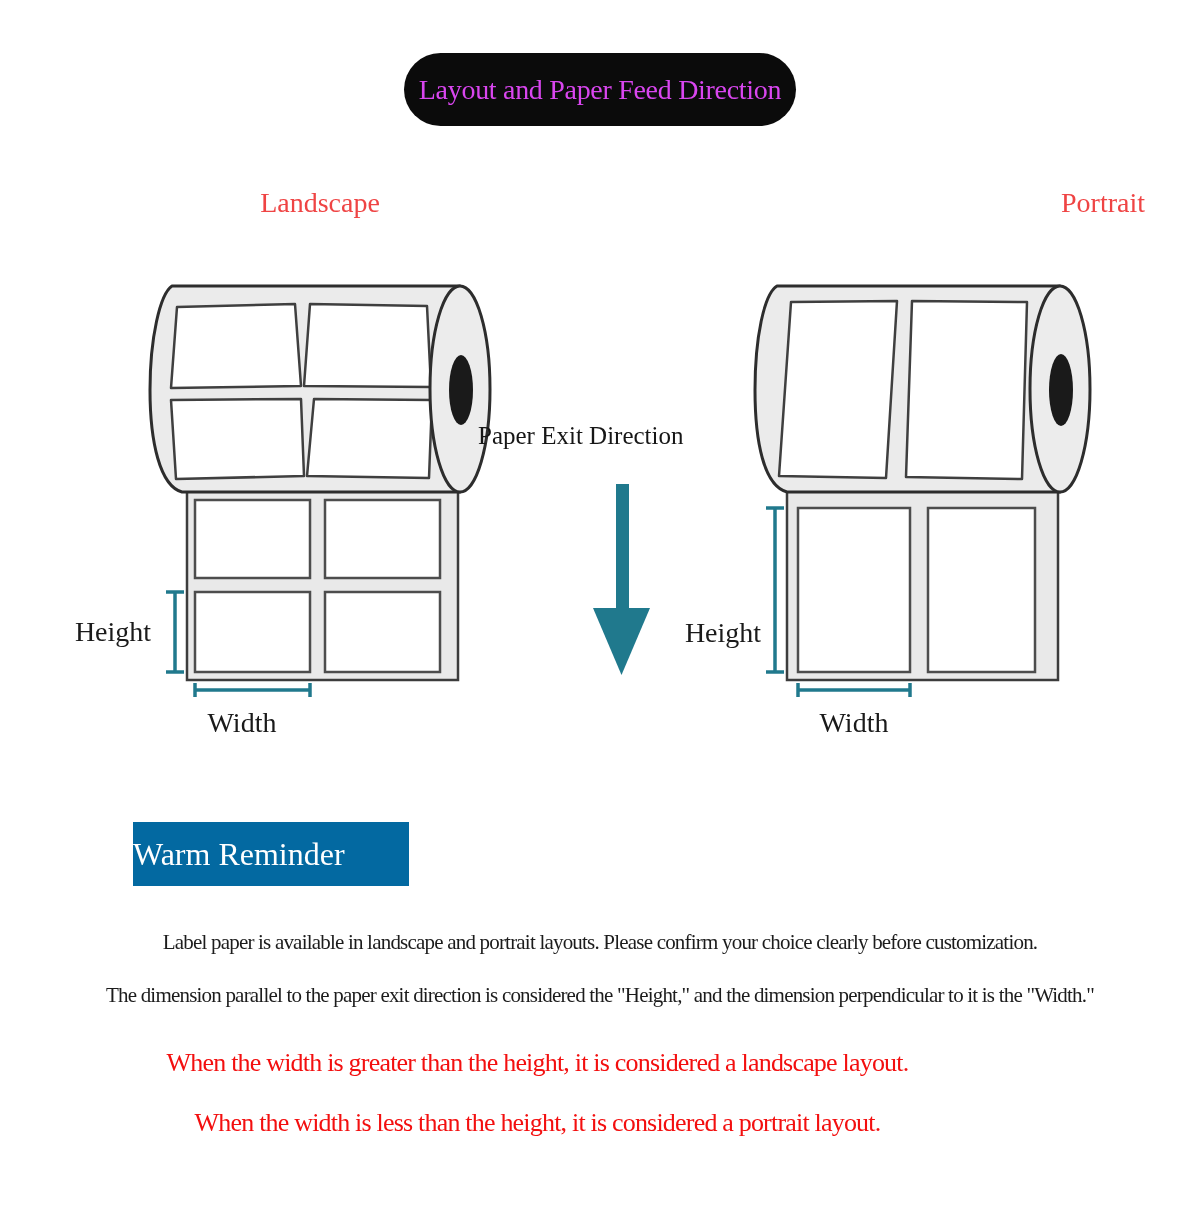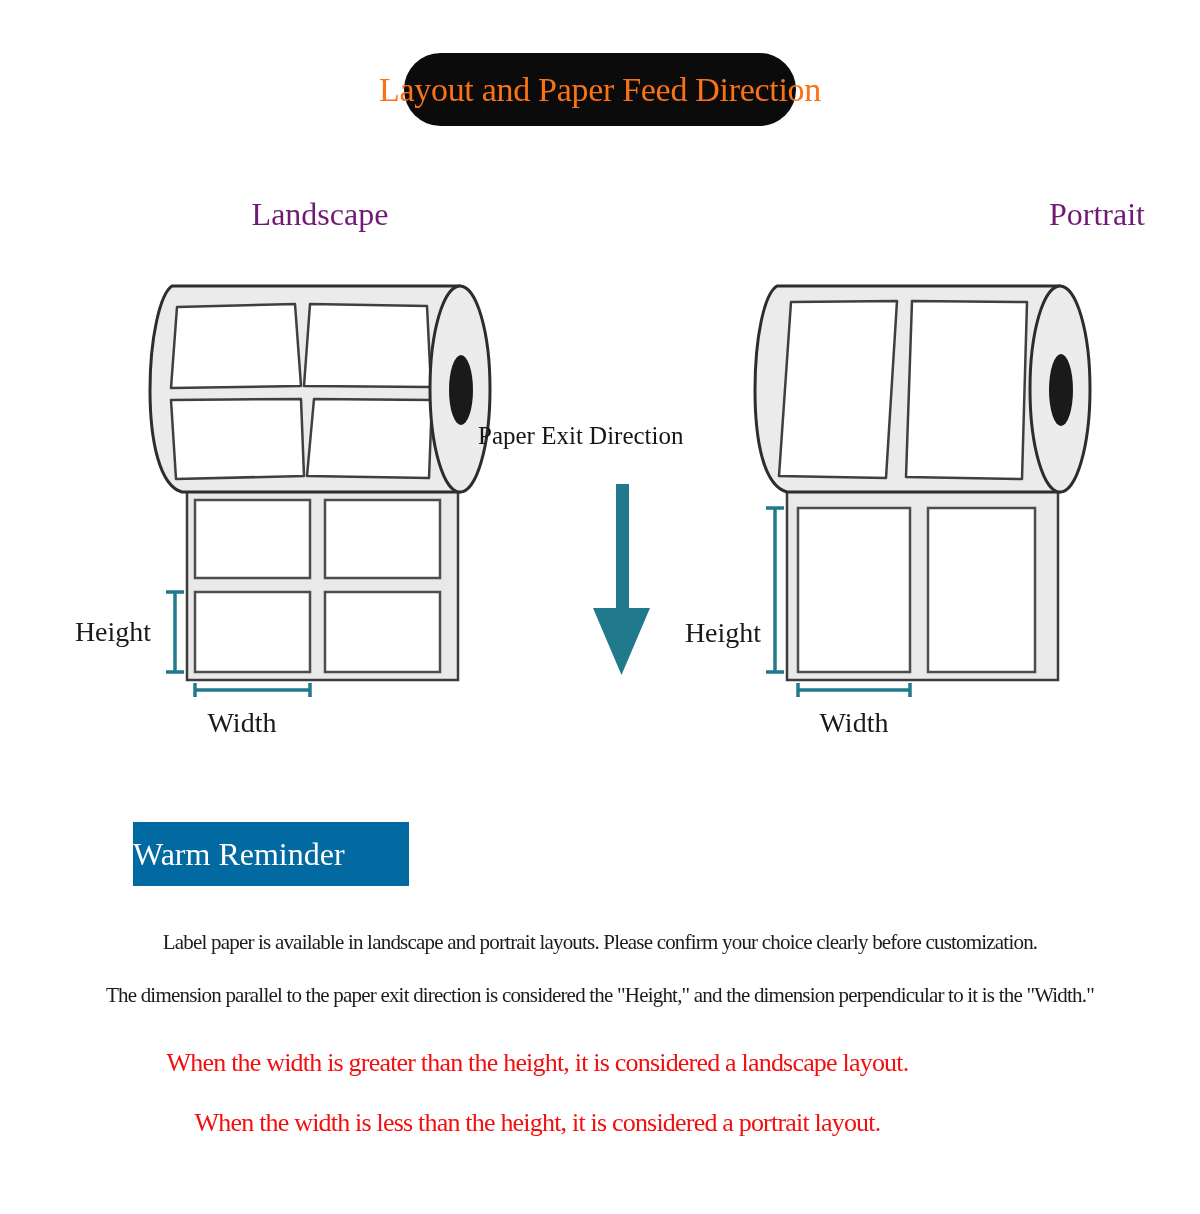--- a/index.html
+++ b/index.html
@@ -9,25 +9,25 @@
     background:#ffffff;
     font-family:"Liberation Serif", serif;
     overflow:hidden;
   }
   .banner{
     position:absolute;left:404px;top:53px;width:392px;height:73px;
     background:#0b0b0b;border-radius:37px;
     display:flex;align-items:center;justify-content:center;
   }
   .banner span{
-    color:#f97316;font-size:34px;letter-spacing:-0.3px;white-space:nowrap;
+    color:#d946ef;font-size:28px;letter-spacing:-0.3px;white-space:nowrap;
   }
   .heading{
-    position:absolute;top:196px;height:52px;
-    color:#701a75;font-size:32px;text-align:center;white-space:nowrap;
+    position:absolute;top:187px;height:52px;
+    color:#ef4444;font-size:28px;text-align:center;white-space:nowrap;
   }
   .heading-landscape{left:120px;width:400px;}
   .heading-portrait{left:745px;width:400px;text-align:right;}
   svg.roll{position:absolute;width:440px;height:480px;}
   .roll-landscape{left:60px;top:280px;}
   .roll-portrait{left:660px;top:280px;}
   .dim-label{
     font-family:"Liberation Serif", serif;
     font-size:28px;fill:#1a1a1a;
   }

